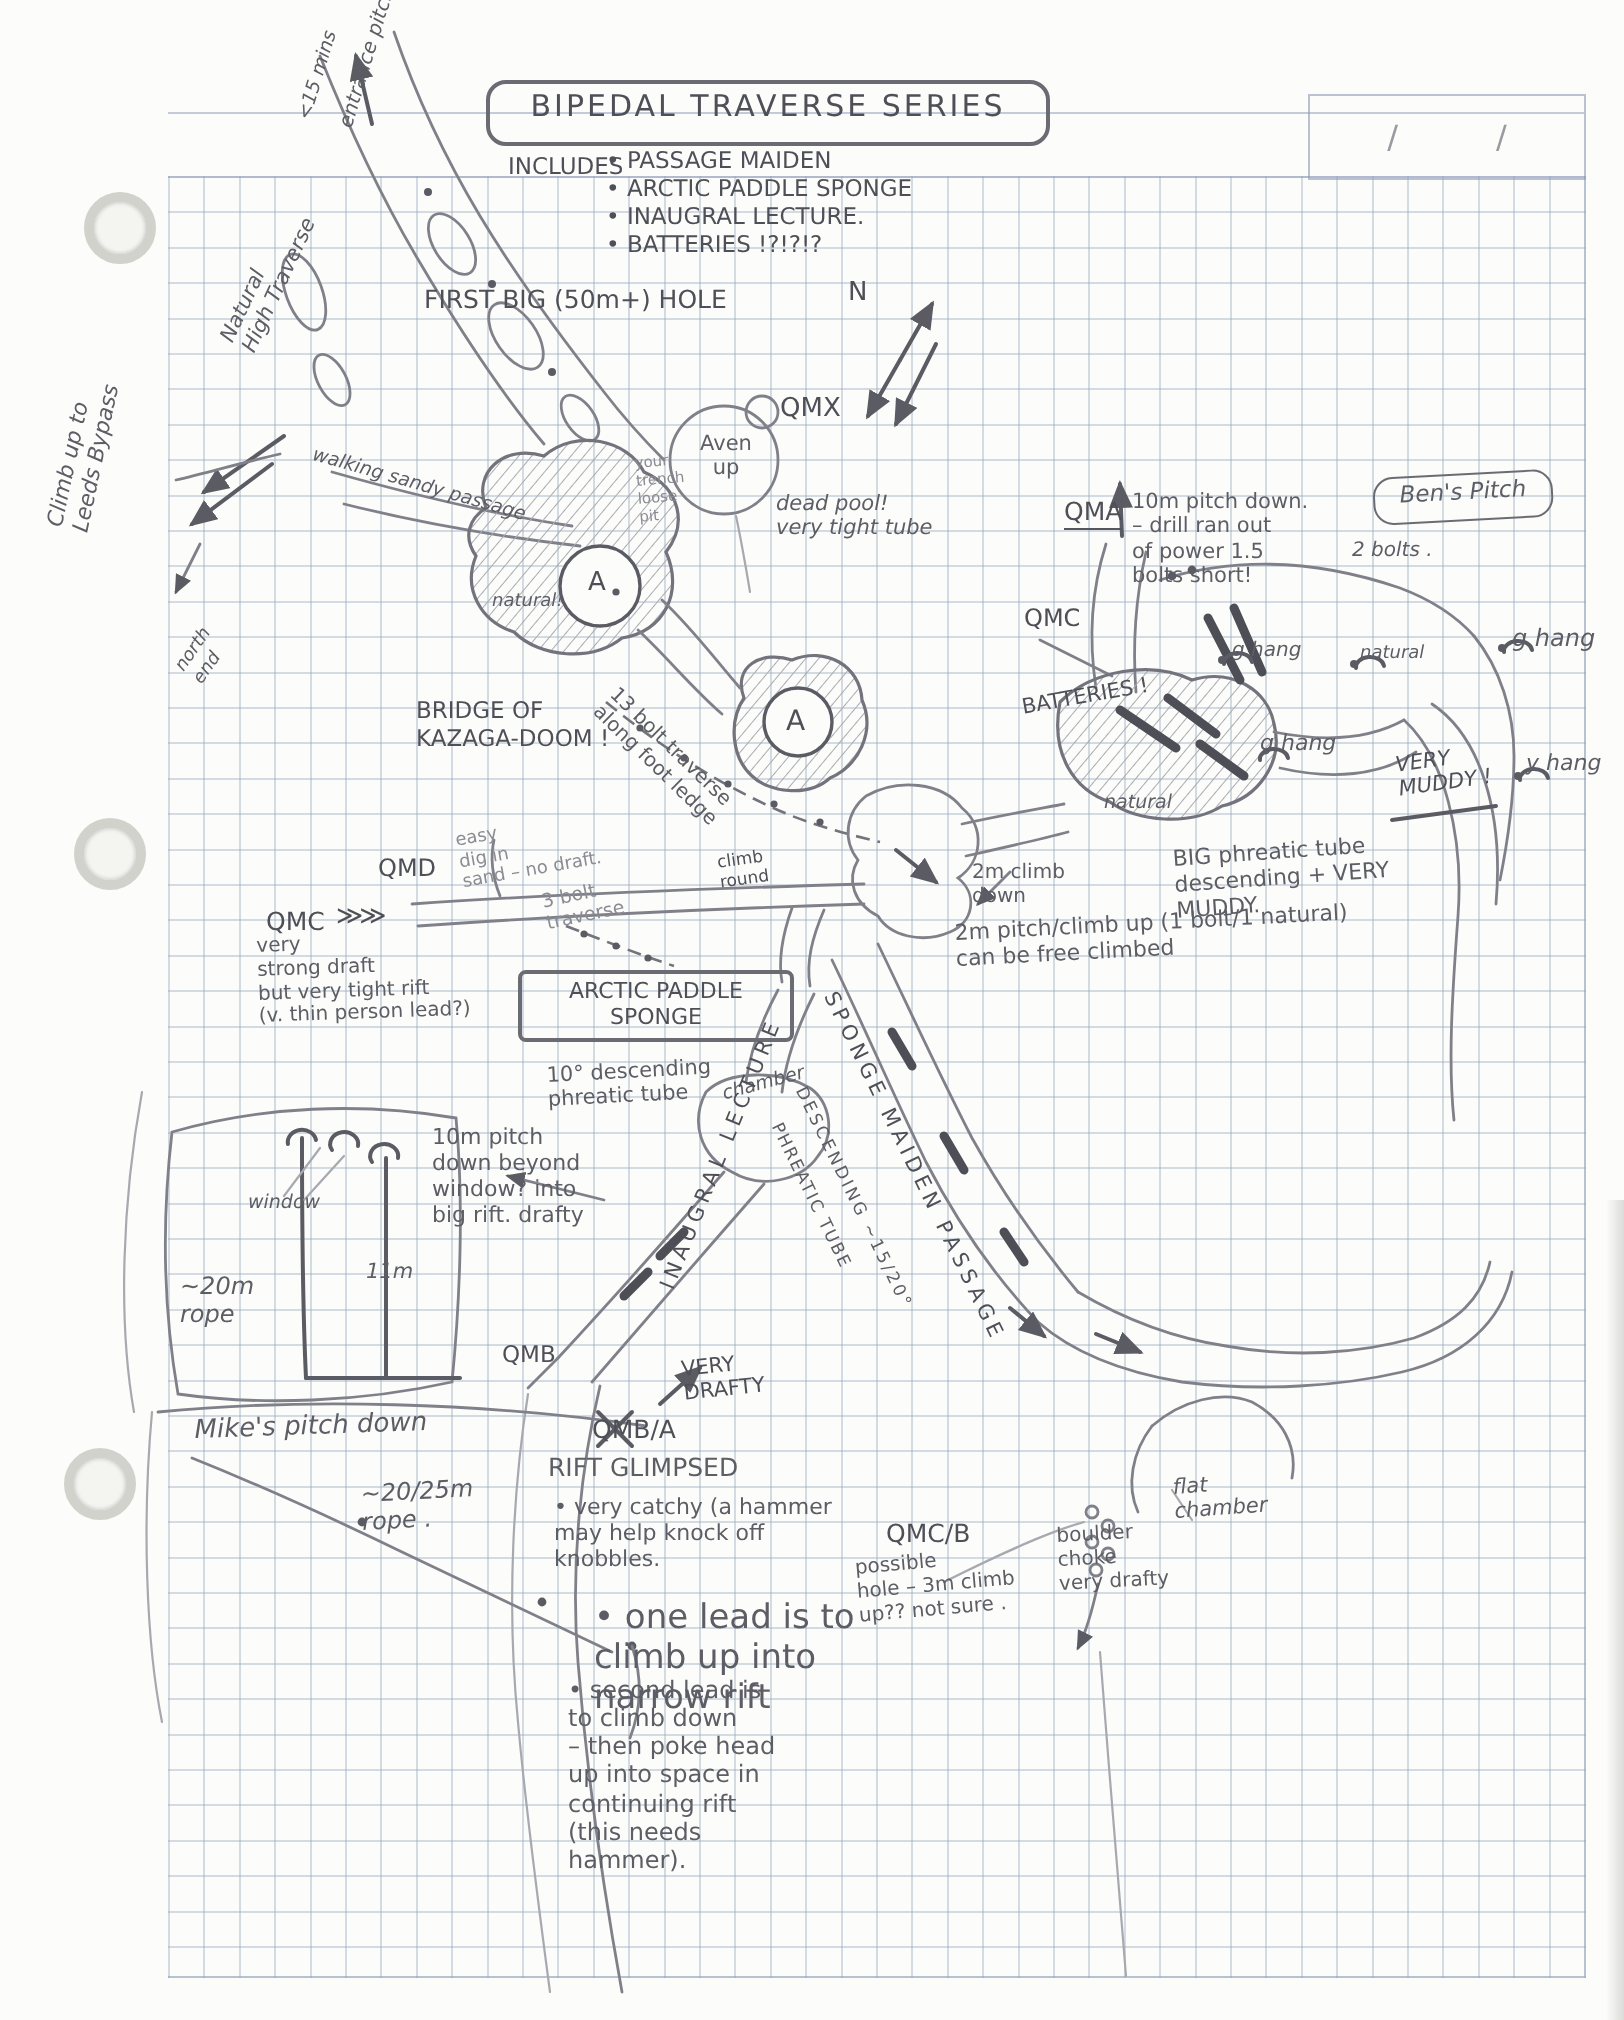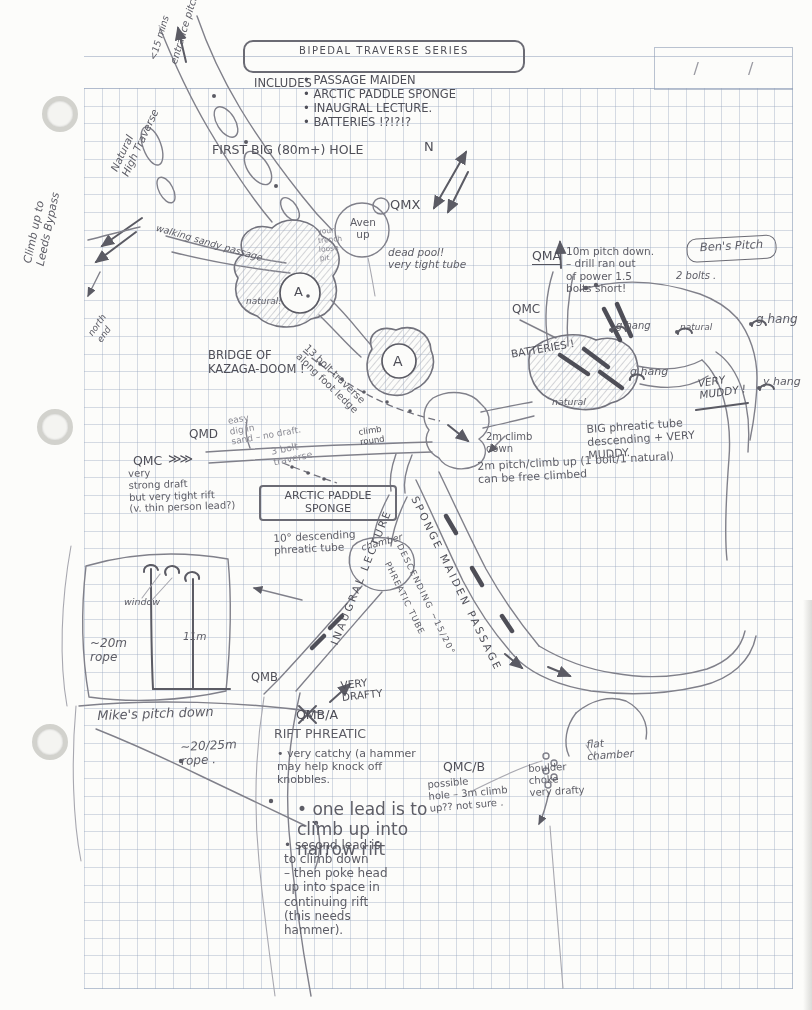--- a/index.html
+++ b/index.html
@@ -248,38 +248,38 @@
         <path class="pd" d="M316,706 L299,723"></path>
       <path class="p" d="M96,729 C131,743 166,759 201,776 C236,793 271,809 306,826"></path>
       <circle class="dot" cx="181" cy="761" r="2.2"></circle>
         <circle class="dot" cx="271" cy="801" r="2.2"></circle>
       <circle class="dot" cx="316" cy="823" r="2.2"></circle>
       <path class="p" d="M316,823 C322,841 320,856 315,869"></path>
       <path class="pl" d="M76,706 C71,761 73,821 81,861"></path>
     </g>
   </svg>
 
-  <div class="lb box dk ctr" style="left:243px;top:40px;width:278px;height:26px;font-size:10px;letter-spacing:1.5px;padding-top:3px">BIPEDAL TRAVERSE SERIES</div>
+  <div class="lb box dk ctr" style="left:243px;top:40px;width:278px;height:26px;font-size:15px;letter-spacing:1.5px;padding-top:3px">BIPEDAL TRAVERSE SERIES</div>
   <div class="lb dk" style="left:254px;top:77px;font-size:11.5px">INCLUDES</div>
   <div class="lb dk" style="left:303px;top:73px;font-size:11.5px;line-height:1.26">• PASSAGE MAIDEN</div>
   <div class="lb dk" style="left:303px;top:88px;font-size:11.5px">• ARCTIC PADDLE SPONGE</div>
   <div class="lb dk" style="left:303px;top:102px;font-size:11.5px">• INAUGRAL LECTURE.</div>
   <div class="lb dk" style="left:303px;top:116px;font-size:11.5px">• BATTERIES !?!?!?</div>
 
   <div class="lb it" style="left:168px;top:62px;font-size:10px;transform:rotate(-73deg)">entrance pitch</div>
   <div class="lb it" style="left:147px;top:58px;font-size:9.5px;transform:rotate(-73deg)">&lt;15 mins</div>
   <div class="lb it" style="left:108px;top:168px;font-size:10.5px;transform:rotate(-65deg)">Natural
 High Traverse</div>
   <div class="lb it" style="left:22px;top:262px;font-size:11px;transform:rotate(-78deg)">Climb up to
 Leeds Bypass</div>
   <div class="lb it" style="left:86px;top:332px;font-size:9px;transform:rotate(-55deg)">north
 end</div>
   <div class="lb it" style="left:158px;top:222px;font-size:9.5px;transform:rotate(16deg)">walking sandy passage</div>
 
-  <div class="lb dk" style="left:212px;top:143px;font-size:12.5px">FIRST BIG (80m+) HOLE</div>
+  <div class="lb dk" style="left:212px;top:143px;font-size:12.5px">FIRST BIG (50m+) HOLE</div>
   <div class="lb dk" style="left:390px;top:197px;font-size:13px">QMX</div>
   <div class="lb ctr" style="left:348px;top:216px;width:30px;font-size:10.5px">Aven
 up</div>
   <div class="lb lt" style="left:317px;top:228px;font-size:7.5px;transform:rotate(-5deg)">your
 trench
 loose
 pit</div>
   <div class="lb it" style="left:388px;top:246px;font-size:10.5px">dead pool!
 very tight tube</div>
   <div class="lb it" style="left:246px;top:296px;font-size:9px">natural!</div>
@@ -329,39 +329,43 @@
   <div class="lb" style="left:128px;top:468px;font-size:10px;transform:rotate(-2deg)">very
 strong draft
 but very tight rift
 (v. thin person lead?)</div>
 
   <div class="lb box dk ctr" style="left:259px;top:485px;width:102px;font-size:11px;padding:3px 16px;border-radius:4px">ARCTIC PADDLE
 SPONGE</div>
   <div class="lb" style="left:273px;top:532px;font-size:10.5px;transform:rotate(-3deg)">10° descending
 phreatic tube</div>
   <div class="lb it" style="left:360px;top:542px;font-size:9.5px;transform:rotate(-15deg)">chamber</div>
+  <div class="lb" style="left:216px;top:563px;font-size:11px">10m pitch
+down beyond
+window? into
+big rift. drafty</div>
   <div class="lb dk" style="left:328px;top:642px;font-size:10.5px;letter-spacing:2.5px;transform:rotate(-68deg)">INAUGRAL LECTURE</div>
 
   <div class="lb dk" style="left:420px;top:494px;font-size:10.5px;letter-spacing:2.5px;transform:rotate(64deg)">SPONGE MAIDEN PASSAGE</div>
   <div class="lb" style="left:404px;top:542px;font-size:8.5px;letter-spacing:1.5px;transform:rotate(64deg)">DESCENDING ~15/20°</div>
   <div class="lb" style="left:392px;top:560px;font-size:8.5px;letter-spacing:1px;transform:rotate(64deg)">PHREATIC TUBE</div>
 
   <div class="lb it" style="left:124px;top:596px;font-size:9.5px">window</div>
   <div class="lb it" style="left:90px;top:636px;font-size:12px">~20m
 rope</div>
   <div class="lb it" style="left:183px;top:630px;font-size:10.5px">11m</div>
   <div class="lb it" style="left:97px;top:708px;font-size:13px;transform:rotate(-2deg)">Mike's pitch down</div>
   <div class="lb it" style="left:180px;top:740px;font-size:12px;transform:rotate(-3deg)">~20/25m
 rope .</div>
 
   <div class="lb dk" style="left:251px;top:671px;font-size:11.5px">QMB</div>
   <div class="lb dk" style="left:340px;top:679px;font-size:10.5px;transform:rotate(-6deg)">VERY
 DRAFTY</div>
   <div class="lb dk" style="left:296px;top:708px;font-size:12.5px">QMB/A</div>
-  <div class="lb" style="left:274px;top:727px;font-size:12.5px">RIFT PHREATIC</div>
+  <div class="lb" style="left:274px;top:727px;font-size:12.5px">RIFT GLIMPSED</div>
   <div class="lb" style="left:277px;top:748px;font-size:11px">• very catchy (a hammer
 may help knock off
 knobbles.</div>
   <div class="lb" style="left:297px;top:799px;font-size:17px">• one lead is to
 climb up into
 narrow rift</div>
   <div class="lb" style="left:284px;top:838px;font-size:12px">• second lead is
 to climb down
 – then poke head
 up into space in

